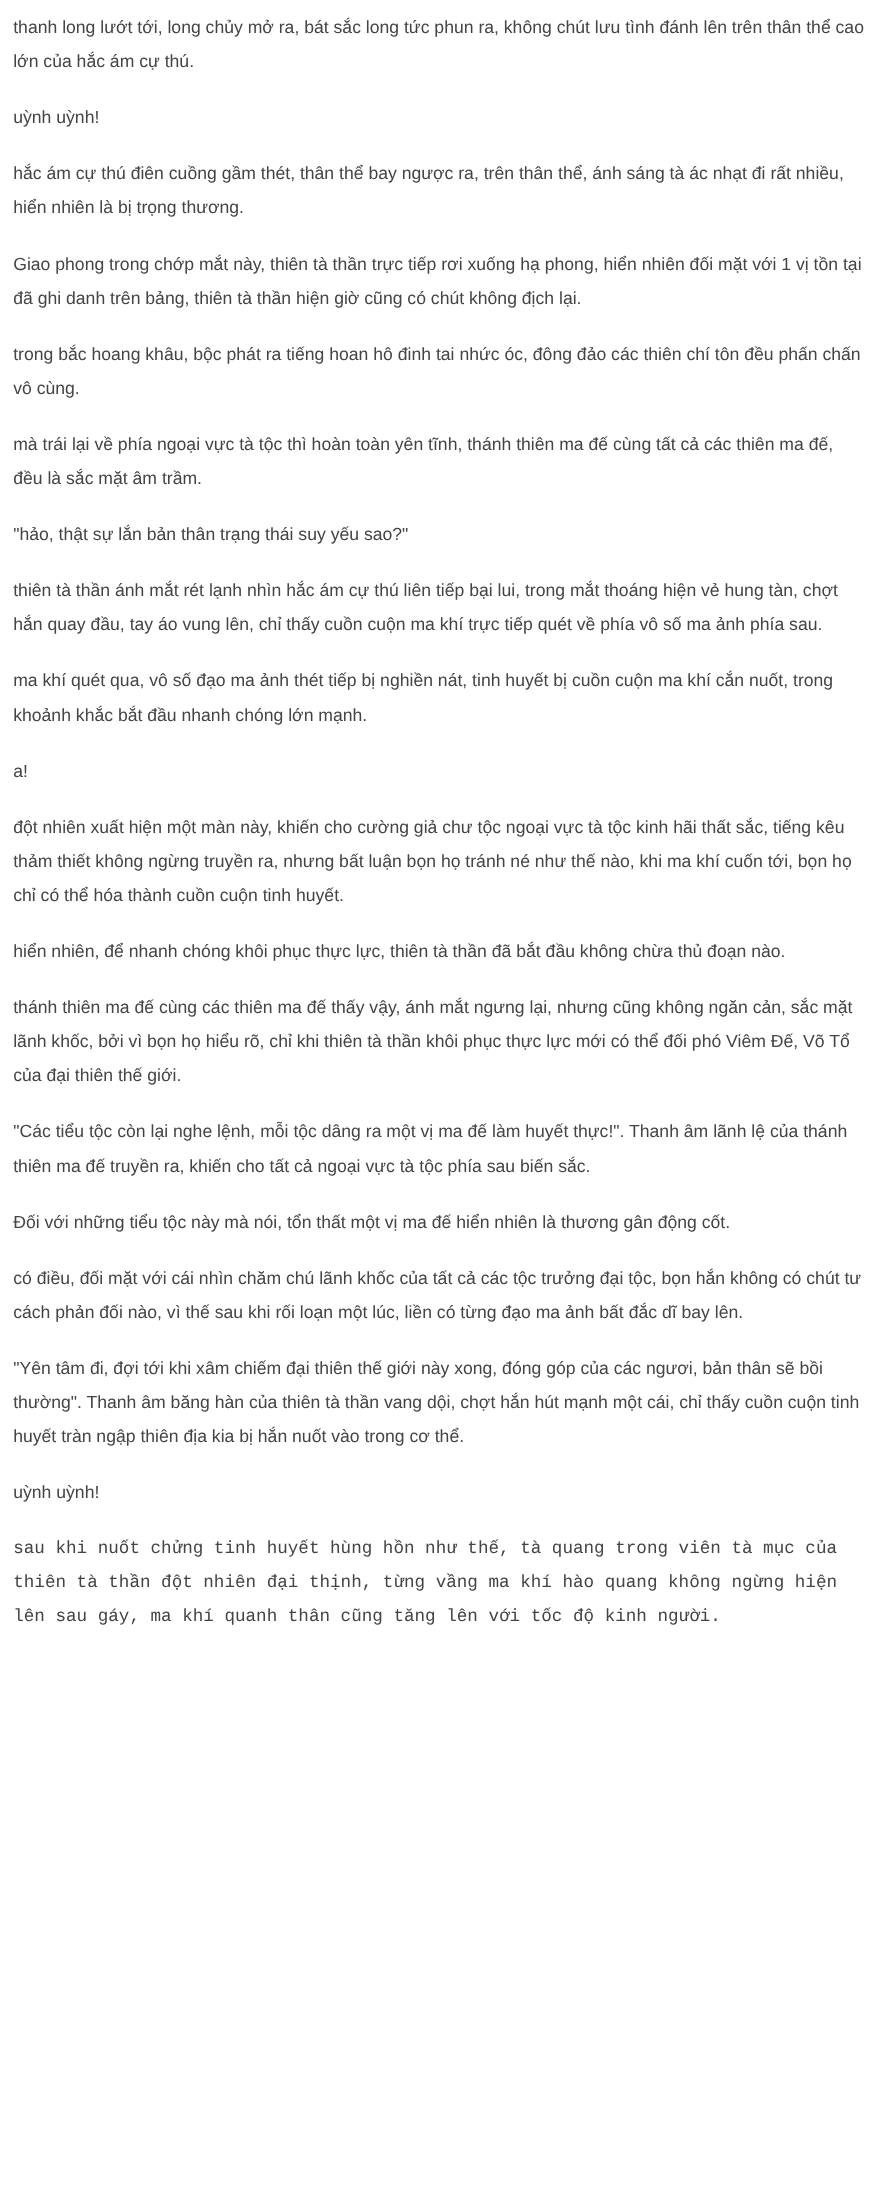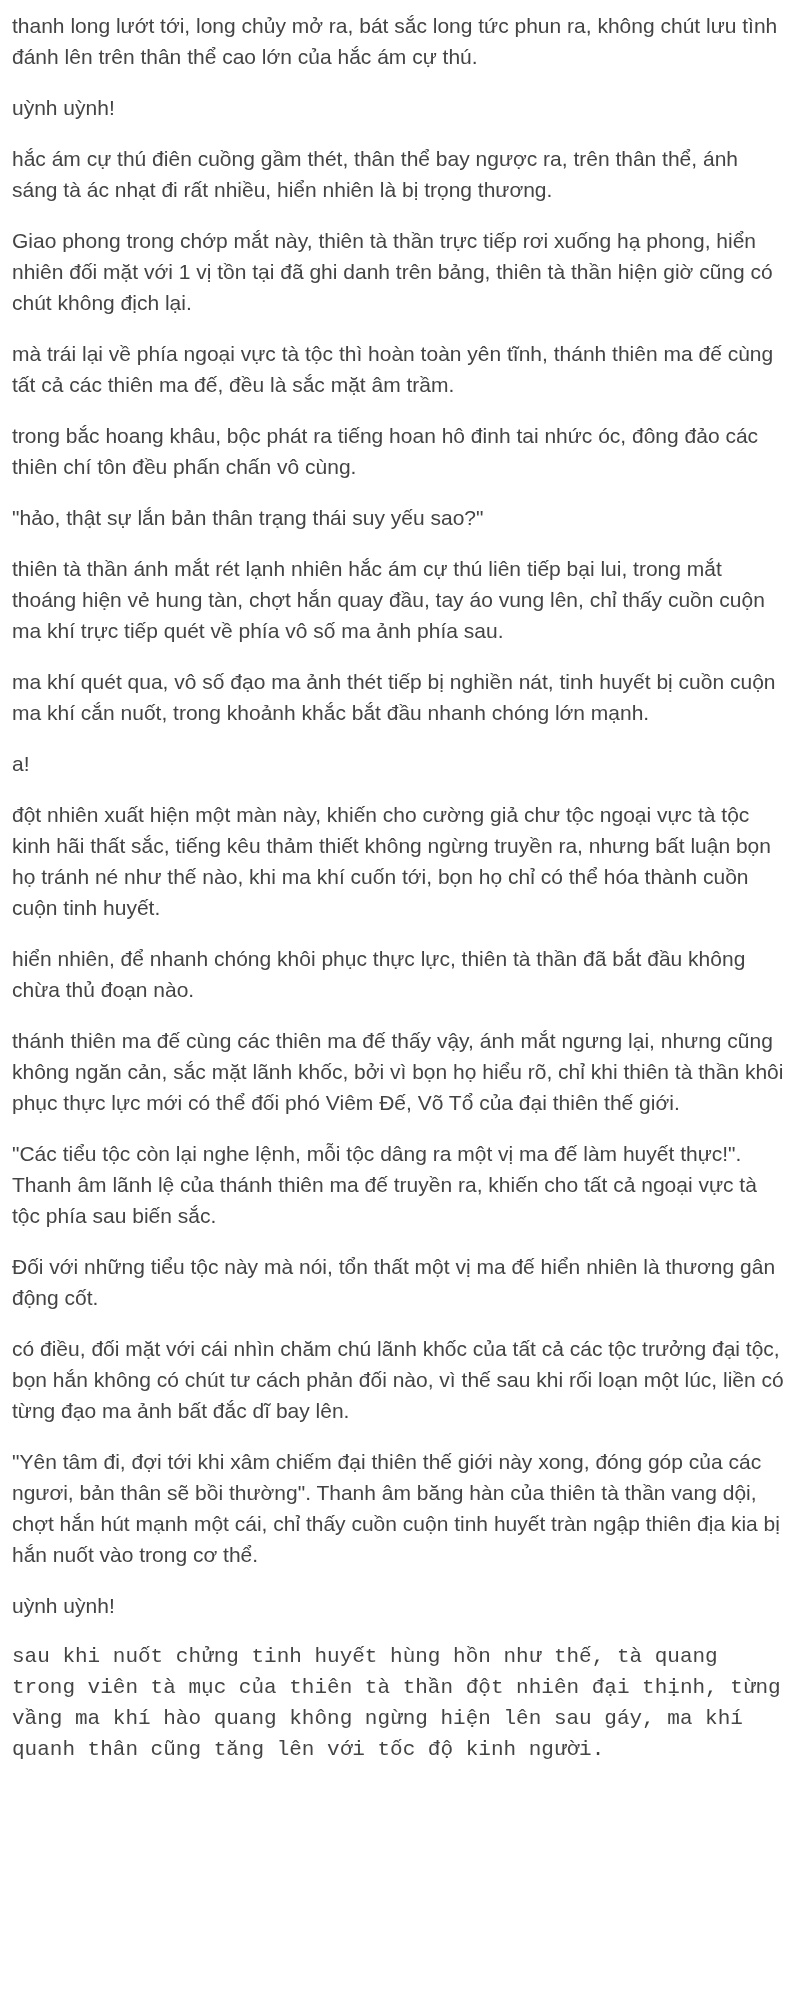--- a/index.html
+++ b/index.html
@@ -13,44 +13,44 @@
     font-family: "Liberation Sans", sans-serif;
   }
   .page {
     width: 800px;
     box-sizing: border-box;
     padding: 10px 12px 18px 12px;
     background: #ffffff;
   }
   .para {
     color: #444444;
-    font-size: 21px;
+    font-size: 16px;
     line-height: 31px;
     margin: 0 0 20px 0;
     text-align: left;
     word-wrap: break-word;
   }
   .para:last-child {
     margin-bottom: 0;
     font-family: Liberation Mono, monospace;
   }
 </style>
 </head>
 <body>
 
 <div class="page">
   <div id="paragraph-container">
       <p class="para">thanh long lướt tới, long chủy mở ra, bát sắc long tức phun ra, không chút lưu tình đánh lên trên thân thể cao lớn của hắc ám cự thú.</p>
       <p class="para">uỳnh uỳnh!</p>
       <p class="para">hắc ám cự thú điên cuồng gầm thét, thân thể bay ngược ra, trên thân thể, ánh sáng tà ác nhạt đi rất nhiều, hiển nhiên là bị trọng thương.</p>
       <p class="para">Giao phong trong chớp mắt này, thiên tà thần trực tiếp rơi xuống hạ phong, hiển nhiên đối mặt với 1 vị tồn tại đã ghi danh trên bảng, thiên tà thần hiện giờ cũng có chút không địch lại.</p>
+      <p class="para">trong bắc hoang khâu, bộc phát ra tiếng hoan hô đinh tai nhức óc, đông đảo các thiên chí tôn đều phấn chấn vô cùng.</p>
       <p class="para">mà trái lại về phía ngoại vực tà tộc thì hoàn toàn yên tĩnh, thánh thiên ma đế cùng tất cả các thiên ma đế, đều là sắc mặt âm trầm.</p>
-      <p class="para">trong bắc hoang khâu, bộc phát ra tiếng hoan hô đinh tai nhức óc, đông đảo các thiên chí tôn đều phấn chấn vô cùng.</p>
       <p class="para">"hảo, thật sự lắn bản thân trạng thái suy yếu sao?"</p>
-      <p class="para">thiên tà thần ánh mắt rét lạnh nhiên hắc ám cự thú liên tiếp bại lui, trong mắt thoáng hiện vẻ hung tàn, chợt hắn quay đầu, tay áo vung lên, chỉ thấy cuồn cuộn ma khí trực tiếp quét về phía vô số ma ảnh phía sau.</p>
+      <p class="para">thiên tà thần ánh mắt rét lạnh nhìn hắc ám cự thú liên tiếp bại lui, trong mắt thoáng hiện vẻ hung tàn, chợt hắn quay đầu, tay áo vung lên, chỉ thấy cuồn cuộn ma khí trực tiếp quét về phía vô số ma ảnh phía sau.</p>
       <p class="para">ma khí quét qua, vô số đạo ma ảnh thét tiếp bị nghiền nát, tinh huyết bị cuồn cuộn ma khí cắn nuốt, trong khoảnh khắc bắt đầu nhanh chóng lớn mạnh.</p>
       <p class="para">a!</p>
       <p class="para">đột nhiên xuất hiện một màn này, khiến cho cường giả chư tộc ngoại vực tà tộc kinh hãi thất sắc, tiếng kêu thảm thiết không ngừng truyền ra, nhưng bất luận bọn họ tránh né như thế nào, khi ma khí cuốn tới, bọn họ chỉ có thể hóa thành cuồn cuộn tinh huyết.</p>
       <p class="para">hiển nhiên, để nhanh chóng khôi phục thực lực, thiên tà thần đã bắt đầu không chừa thủ đoạn nào.</p>
       <p class="para">thánh thiên ma đế cùng các thiên ma đế thấy vậy, ánh mắt ngưng lại, nhưng cũng không ngăn cản, sắc mặt lãnh khốc, bởi vì bọn họ hiểu rõ, chỉ khi thiên tà thần khôi phục thực lực mới có thể đối phó Viêm Đế, Võ Tổ của đại thiên thế giới.</p>
       <p class="para">"Các tiểu tộc còn lại nghe lệnh, mỗi tộc dâng ra một vị ma đế làm huyết thực!". Thanh âm lãnh lệ của thánh thiên ma đế truyền ra, khiến cho tất cả ngoại vực tà tộc phía sau biến sắc.</p>
       <p class="para">Đối với những tiểu tộc này mà nói, tổn thất một vị ma đế hiển nhiên là thương gân động cốt.</p>
       <p class="para">có điều, đối mặt với cái nhìn chăm chú lãnh khốc của tất cả các tộc trưởng đại tộc, bọn hắn không có chút tư cách phản đối nào, vì thế sau khi rối loạn một lúc, liền có từng đạo ma ảnh bất đắc dĩ bay lên.</p>
       <p class="para">"Yên tâm đi, đợi tới khi xâm chiếm đại thiên thế giới này xong, đóng góp của các ngươi, bản thân sẽ bồi thường". Thanh âm băng hàn của thiên tà thần vang dội, chợt hắn hút mạnh một cái, chỉ thấy cuồn cuộn tinh huyết tràn ngập thiên địa kia bị hắn nuốt vào trong cơ thể.</p>
       <p class="para">uỳnh uỳnh!</p>

